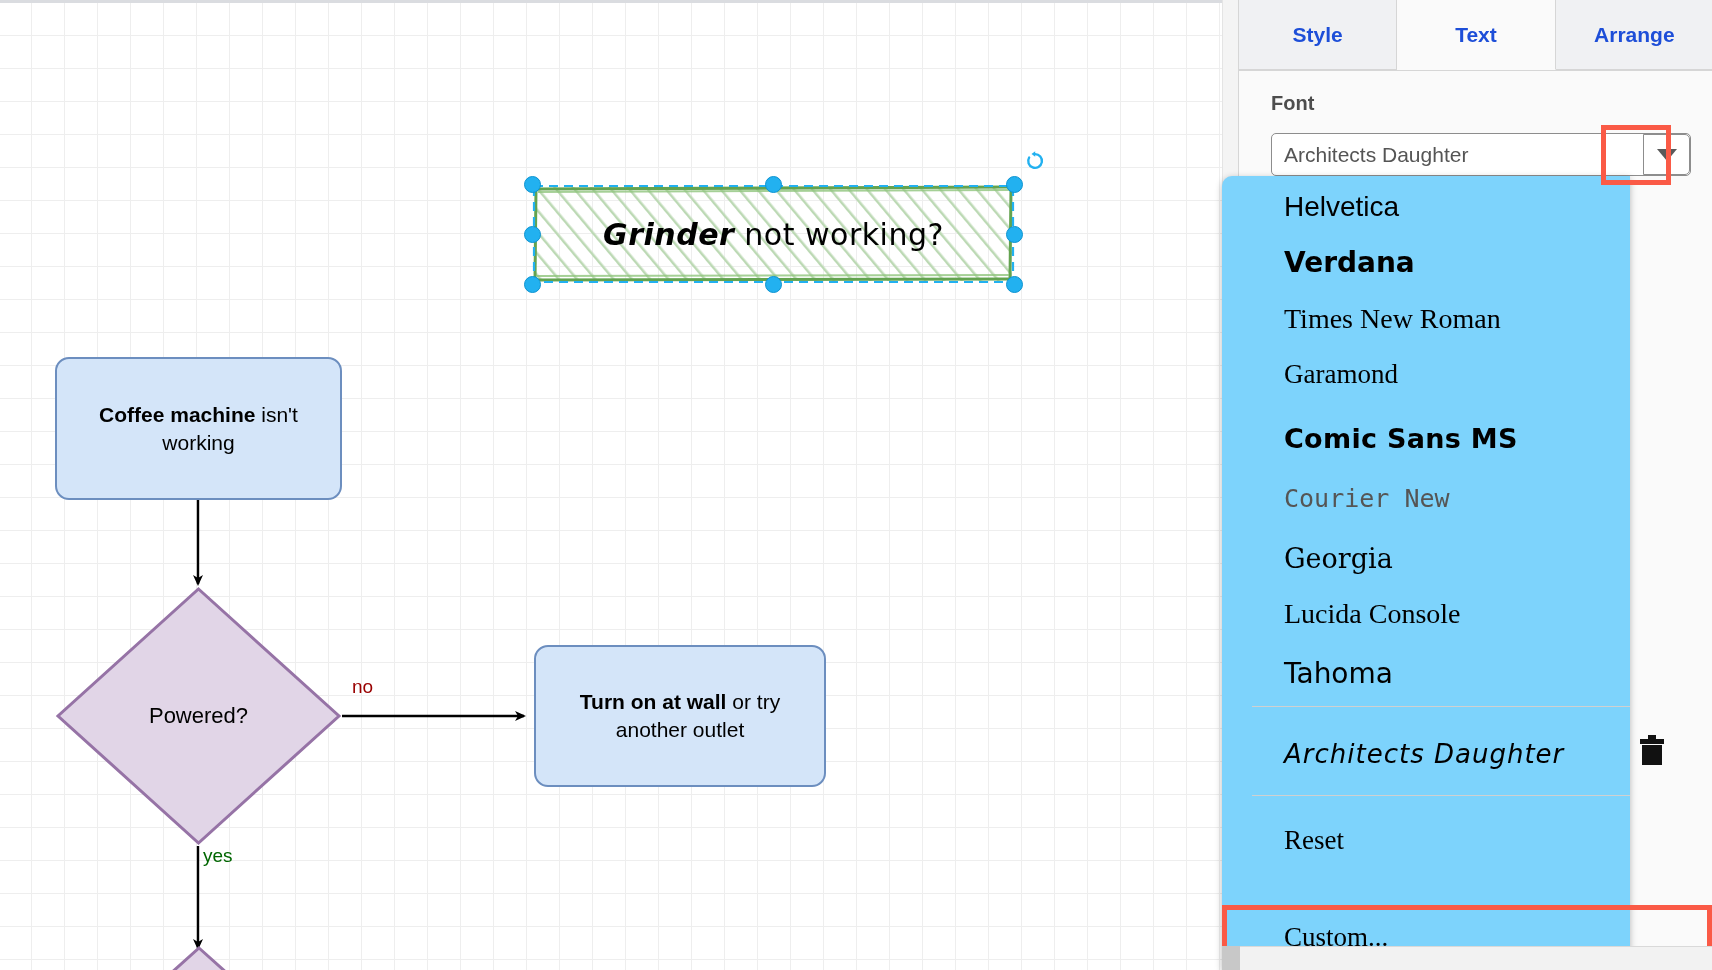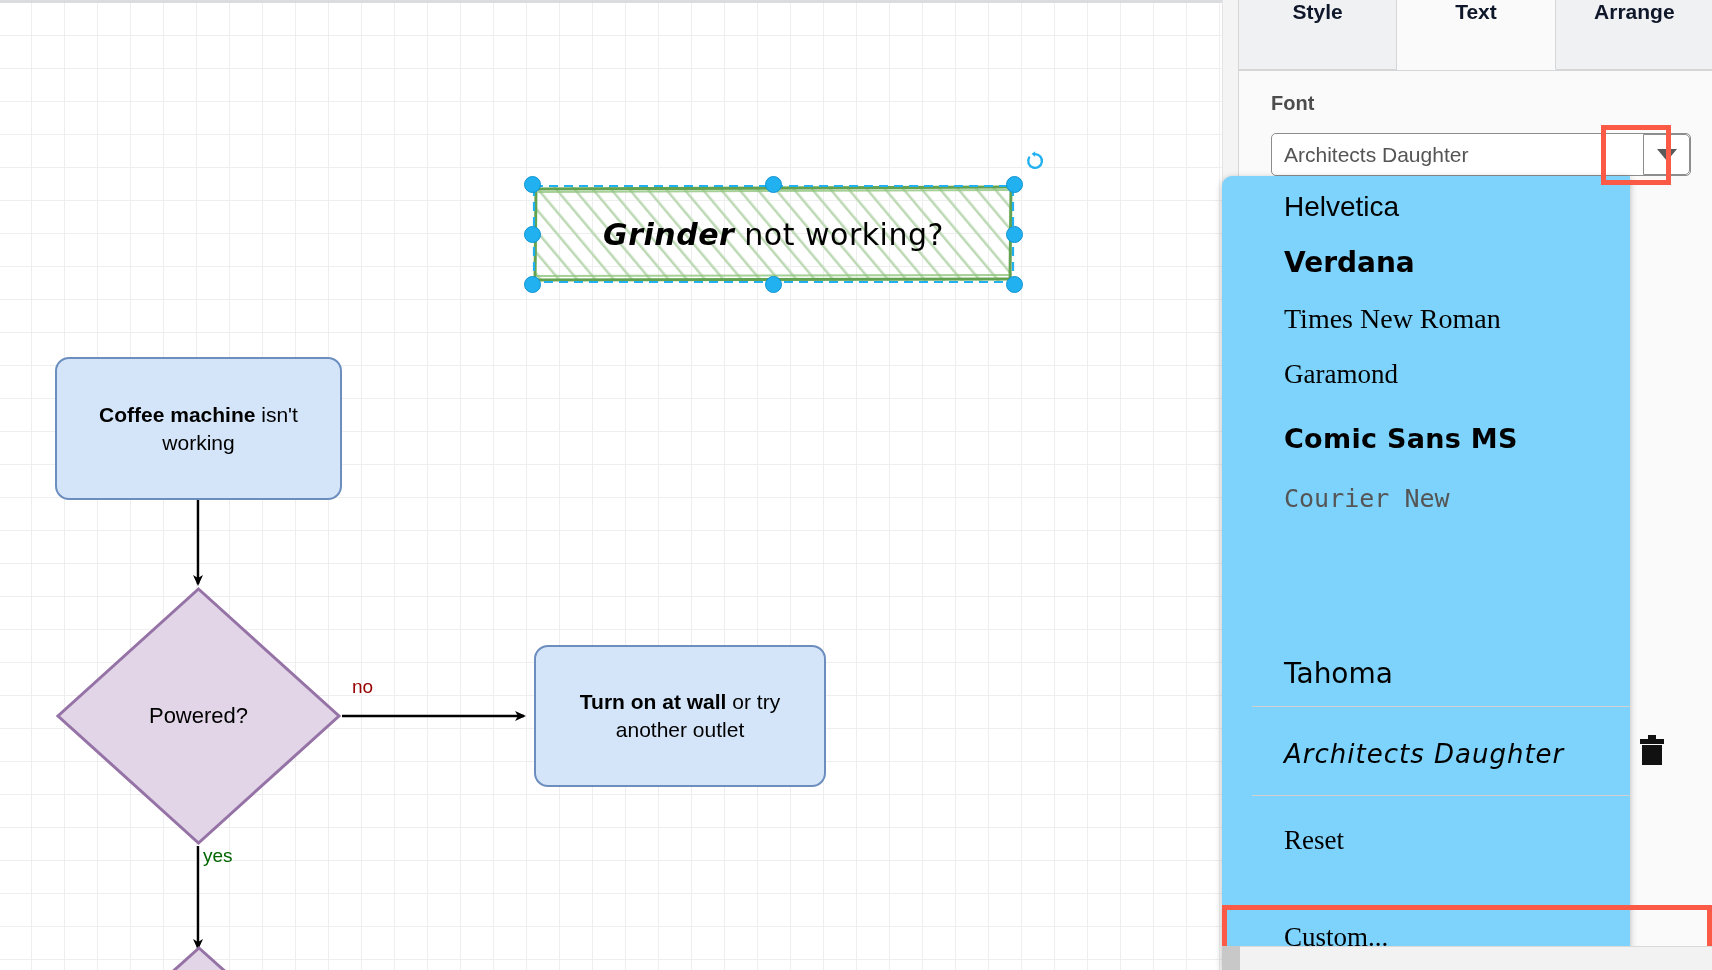--- a/index.html
+++ b/index.html
@@ -99,22 +99,22 @@
     background: #fafafa;
     border-left: 1px solid #d6d6d6;
     box-sizing: border-box;
   }
   #tabs {
     position: absolute; left: 0; top: 0; width: 474px; height: 70px;
     display: flex; background: #fafafa;
     border-bottom: 1px solid #d6d6d6;
   }
   .tab {
-    flex: 1 1 0; display: flex; justify-content: center;
-    font-size: 21px; font-weight: 700; color: #0f172a;
+    flex: 1 1 0; display: flex; align-items: center; justify-content: center;
+    font-size: 21px; font-weight: 700; color: #1d4ed8;
     box-sizing: border-box;
     border-bottom: 1px solid #d6d6d6;
   }
   .tab.inactive { background: #f0f1f3; border-right: 1px solid #d6d6d6; }
   .tab.active { background: #fafafa; border-bottom: 1px solid #fafafa;
                 border-right: 1px solid #d6d6d6; }
   .tab.last { border-right: none; }
 
   #font-label {
     position: absolute; left: 32px; top: 92px;
@@ -349,20 +349,26 @@
     </div>
     <div class="menu-item f-garamond" style="top:168px; height:61px;">
       <span class="mi-label">Garamond</span>
     </div>
     <div class="menu-item f-comic" style="top:232px; height:61px;">
       <span class="mi-label">Comic Sans MS</span>
     </div>
     <div class="menu-item f-courier" style="top:292px; height:61px;">
       <span class="mi-label">Courier New</span>
     </div>
+    <div class="menu-item f-georgia" style="top:352px; height:61px;">
+      <span class="mi-label">Georgia</span>
+    </div>
+    <div class="menu-item f-lucida" style="top:407px; height:61px;">
+      <span class="mi-label">Lucida Console</span>
+    </div>
     <div class="menu-item f-tahoma" style="top:467px; height:61px;">
       <span class="mi-label">Tahoma</span>
     </div>
 
     <div class="menu-sep" style="top:530px;"></div>
 
     <div class="menu-item f-architects" style="top:540px; height:76px;">
       <span class="mi-label">Architects Daughter</span>
     </div>
 

